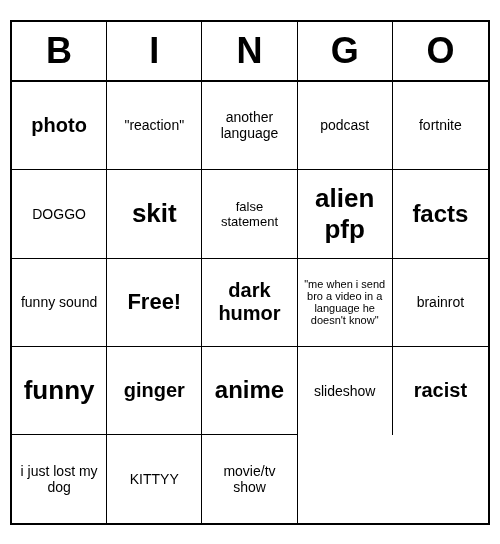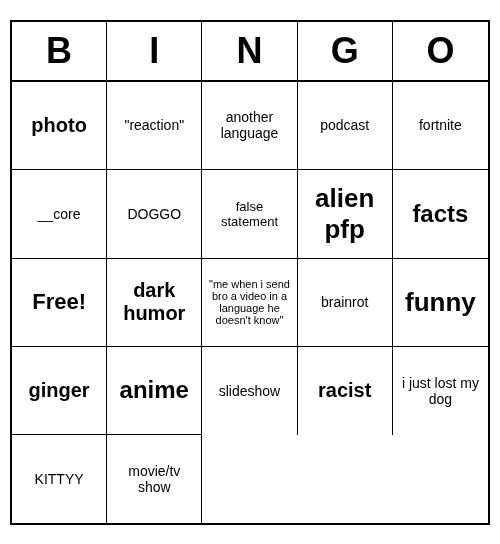--- a/index.html
+++ b/index.html
@@ -62,25 +62,26 @@
       <div class="bingo-letter">N</div>
       <div class="bingo-letter">G</div>
       <div class="bingo-letter">O</div>
     </div>
   <div class="bingo-grid">
   <div class="bingo-cell" style="font-size: 20px; font-weight: bold;">photo</div>
       <div class="bingo-cell" style="font-size: 14px;">"reaction"</div>
       <div class="bingo-cell" style="font-size: 14px;">another language</div>
       <div class="bingo-cell" style="font-size: 14px;">podcast</div>
       <div class="bingo-cell" style="font-size: 14px;">fortnite</div>
-      <div class="bingo-cell" style="font-size: 14px;">__core</div>
       <div class="bingo-cell" style="font-size: 14px;">DOGGO</div>
+      <div class="bingo-cell" style="font-size: 26px; font-weight: bold;">skit</div>
       <div class="bingo-cell" style="font-size: 13px;">false statement</div>
       <div class="bingo-cell" style="font-size: 26px; font-weight: bold;">alien pfp</div>
       <div class="bingo-cell" style="font-size: 24px; font-weight: bold;">facts</div>
+      <div class="bingo-cell" style="font-size: 14px;">funny sound</div>
       <div class="bingo-cell" style="font-size: 22px; font-weight: bold;">Free!</div>
       <div class="bingo-cell" style="font-size: 20px; font-weight: bold;">dark humor</div>
       <div class="bingo-cell" style="font-size: 11px;">"me when i send bro a video in a language he doesn't know"</div>
       <div class="bingo-cell" style="font-size: 14px;">brainrot</div>
       <div class="bingo-cell" style="font-size: 26px; font-weight: bold;">funny</div>
       <div class="bingo-cell" style="font-size: 20px; font-weight: bold;">ginger</div>
       <div class="bingo-cell" style="font-size: 24px; font-weight: bold;">anime</div>
       <div class="bingo-cell" style="font-size: 14px;">slideshow</div>
       <div class="bingo-cell" style="font-size: 20px; font-weight: bold;">racist</div>
       <div class="bingo-cell" style="font-size: 14px;">i just lost my dog</div>

